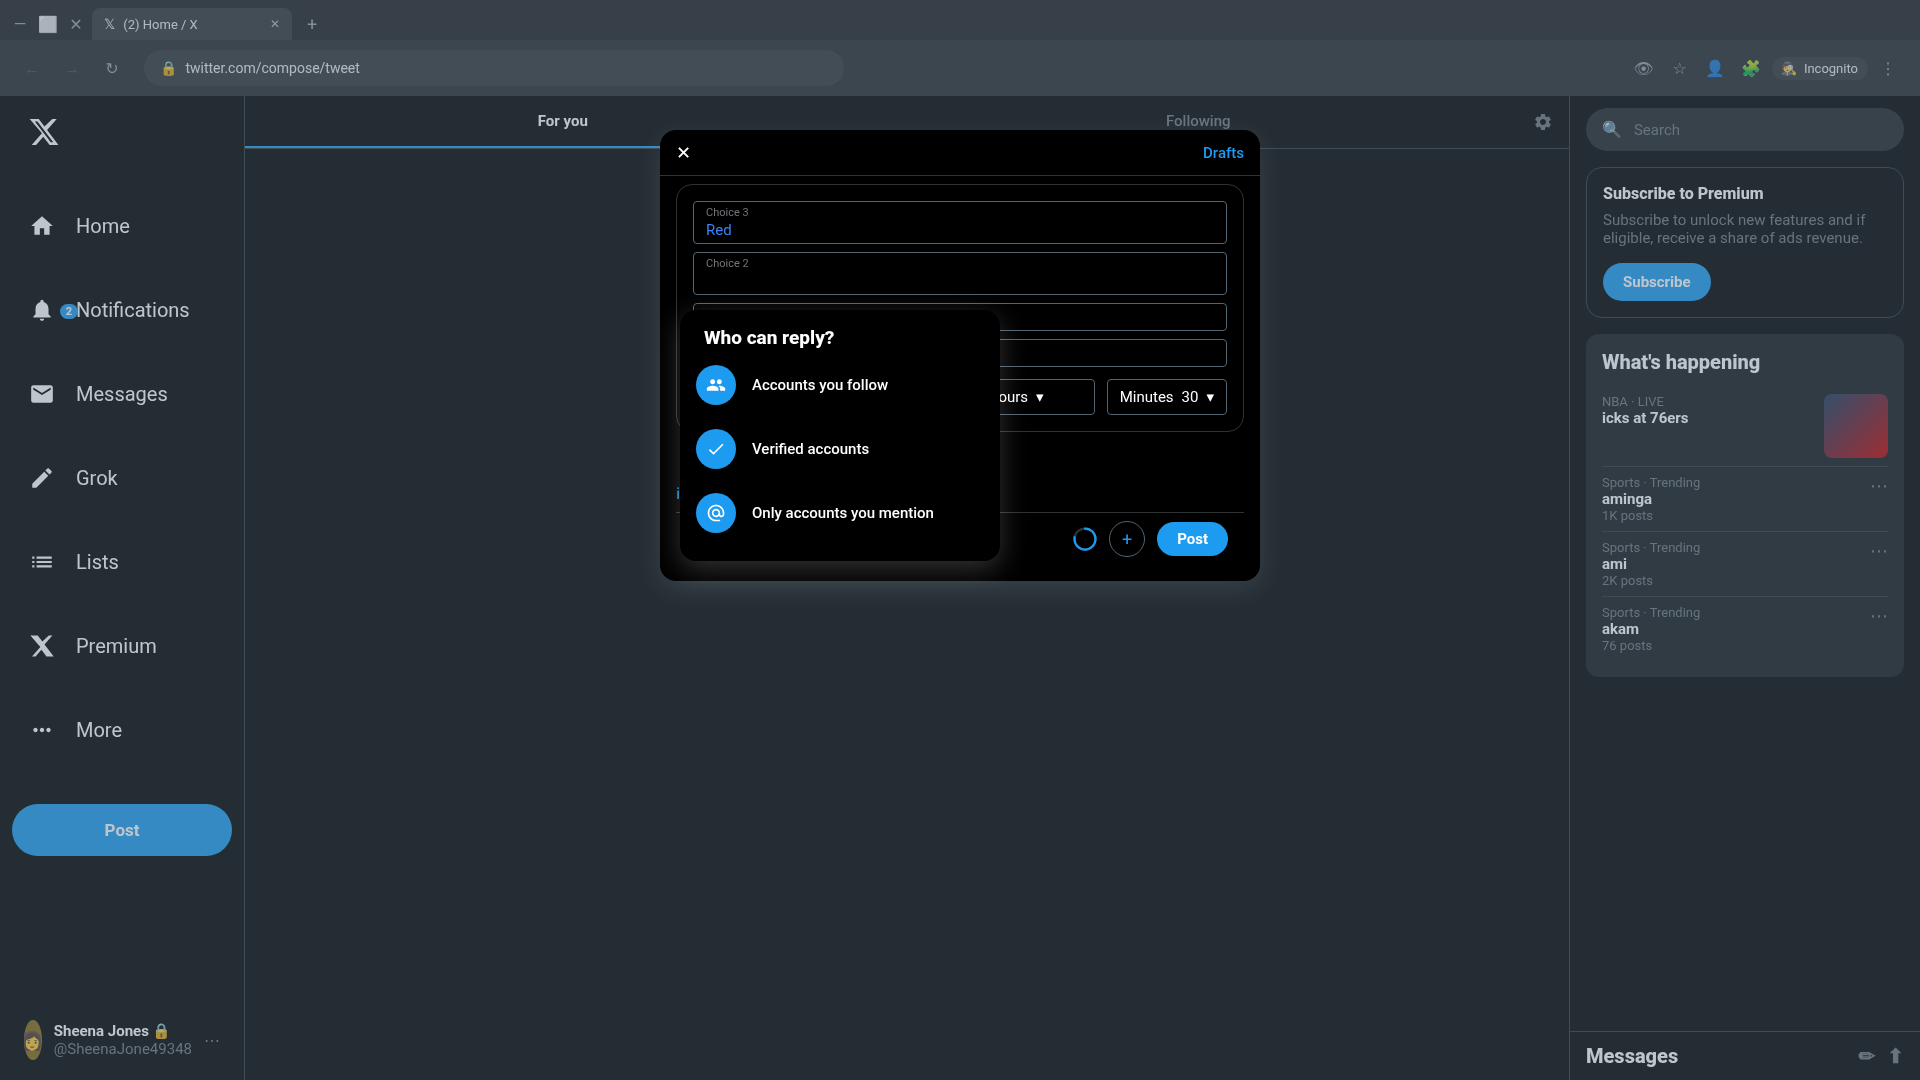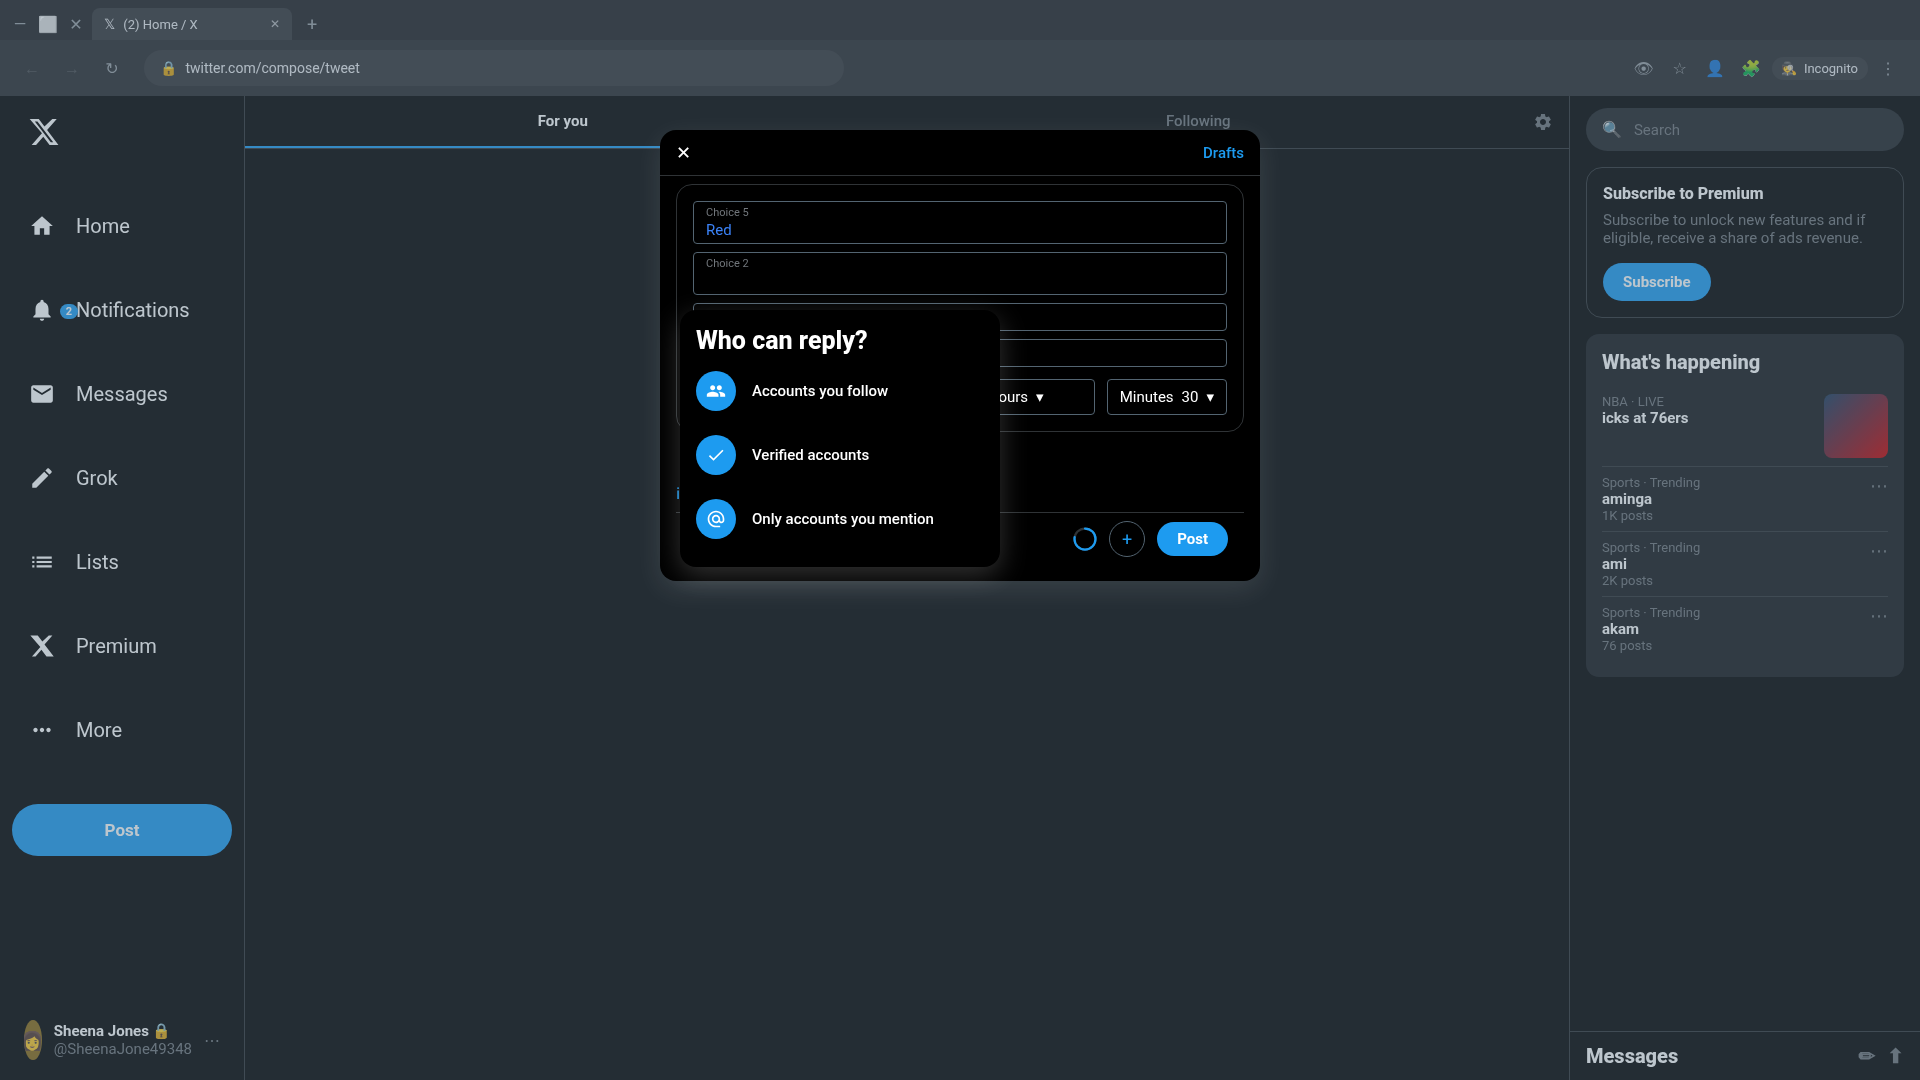--- a/index.html
+++ b/index.html
@@ -363,21 +363,21 @@
       position: absolute;
       top: 310px;
       left: calc(50% - 300px + 20px);
       background: #000;
       border-radius: 16px;
       width: 320px;
       box-shadow: 0 8px 28px rgba(255,255,255,0.2);
       z-index: 300;
       padding: 16px;
     }
-    .reply-popup-title { font-size: 25px; font-weight: 800; margin-bottom: 4px; }
+    .reply-popup-title { font-size: 19px; font-weight: 800; margin-bottom: 4px; margin-left: 8px; }
     .reply-popup-desc { font-size: 14px; color: #71767b; margin-bottom: 16px; line-height: 1.4; }
     .reply-option {
       display: flex;
       align-items: center;
       gap: 16px;
       padding: 12px 0;
       cursor: pointer;
     }
     .reply-option-icon {
       width: 40px; height: 40px;
@@ -606,21 +606,21 @@
 <div class="compose-modal">
   <div class="modal-header">
     <span class="modal-close">✕</span>
     <span class="modal-drafts">Drafts</span>
   </div>
 
   <div class="modal-body">
 
     <div class="poll-container">
       <div class="poll-choice">
-        <div class="poll-choice-label">Choice 5</div>
+        <div class="poll-choice-label">Choice 3</div>
         <div class="poll-choice-value">Red</div>
       </div>
       <div class="poll-choice">
         <div class="poll-choice-label">Choice 2</div>
         <div class="poll-choice-value">&nbsp;</div>
       </div>
       <div class="poll-choice">
         <div class="poll-choice-value">&nbsp;</div>
       </div>
       <div class="poll-choice">

